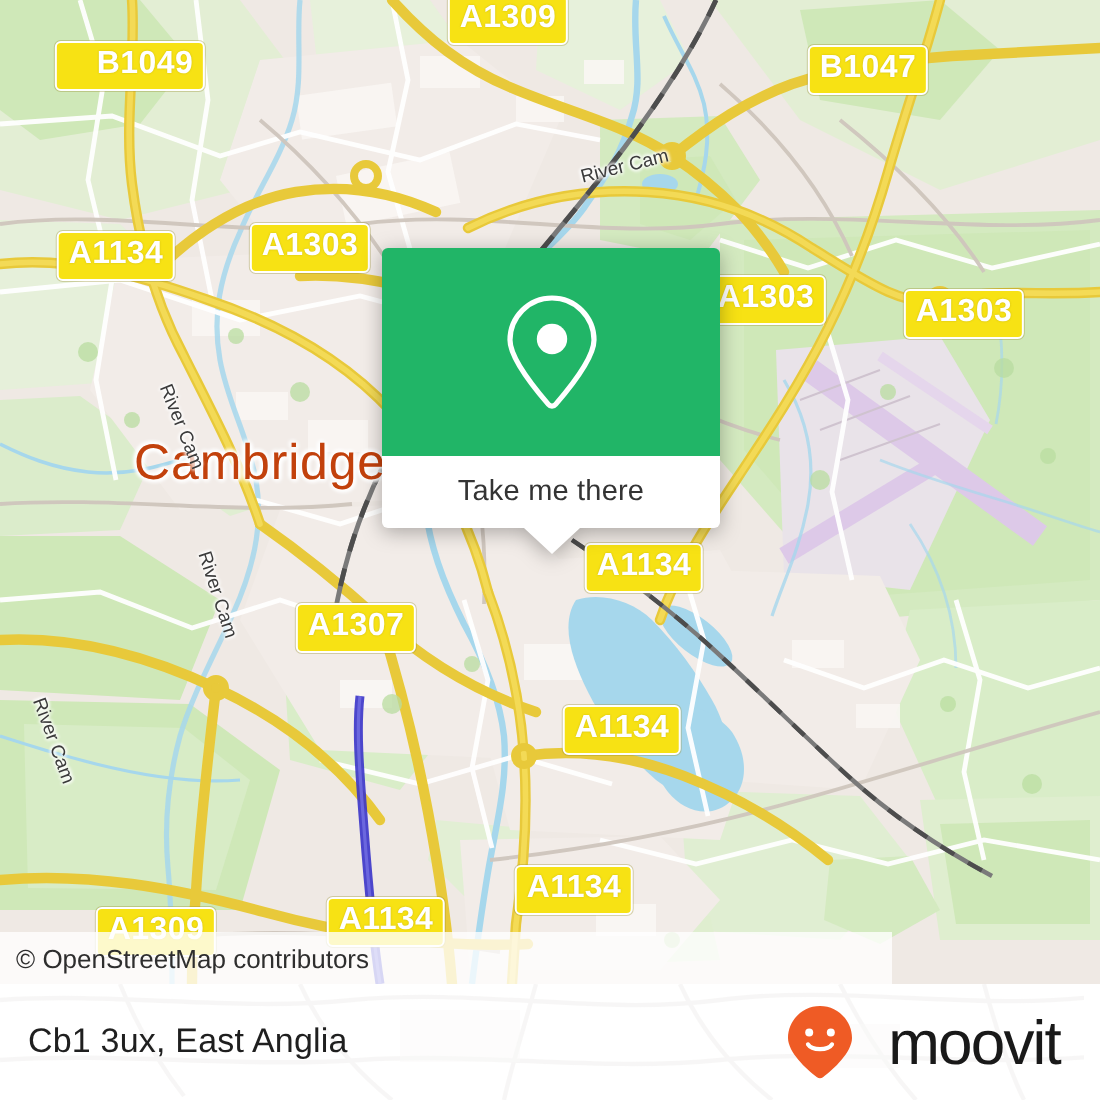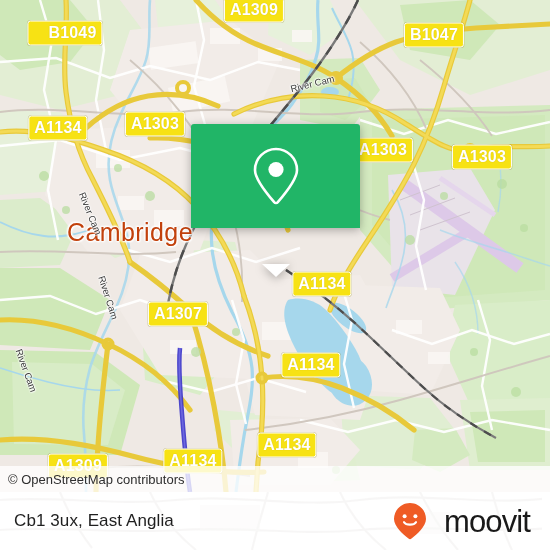--- a/index.html
+++ b/index.html
@@ -106,21 +106,21 @@
     width: 0; height: 0;
     border-left: 14px solid transparent;
     border-right: 14px solid transparent;
     border-top: 13px solid #ffffff;
   }
 
   
   #attribution {
     position: absolute;
     left: 0; bottom: 0;
-    width: 550px;
+    width: 446px;
     height: 26px;
     background: rgba(255,255,255,.78);
     display: flex;
     align-items: center;
     padding-left: 8px;
     font-size: 13px;
     color: #2e2e2e;
   }
 
   
@@ -431,20 +431,23 @@
         <div class="shield" style="left:78px;  top:466px;">A1309</div>
       </div>
 
       <div id="info-card">
         <div id="card-green">
           <svg width="52" height="62" viewBox="0 0 52 62" fill="none">
             <path d="M26 4 C14.4 4 5 13.4 5 25 C5 34.5 18 50 24.2 57.2 C25.1 58.3 26.9 58.3 27.8 57.2 C34 50 47 34.5 47 25 C47 13.4 37.6 4 26 4 Z" stroke="#ffffff" stroke-width="2.6" fill="none"></path>
             <circle cx="26" cy="24.5" r="7.6" fill="#ffffff"></circle>
           </svg>
         </div>
+        <div id="card-white">
+          <span id="card-label">Take me there</span>
+        </div>
         <div id="card-tail"></div>
       </div>
 
       <div id="attribution">
         <span>© OpenStreetMap contributors</span>
       </div>
     </div>
   </div>
 
   <div id="footer">

